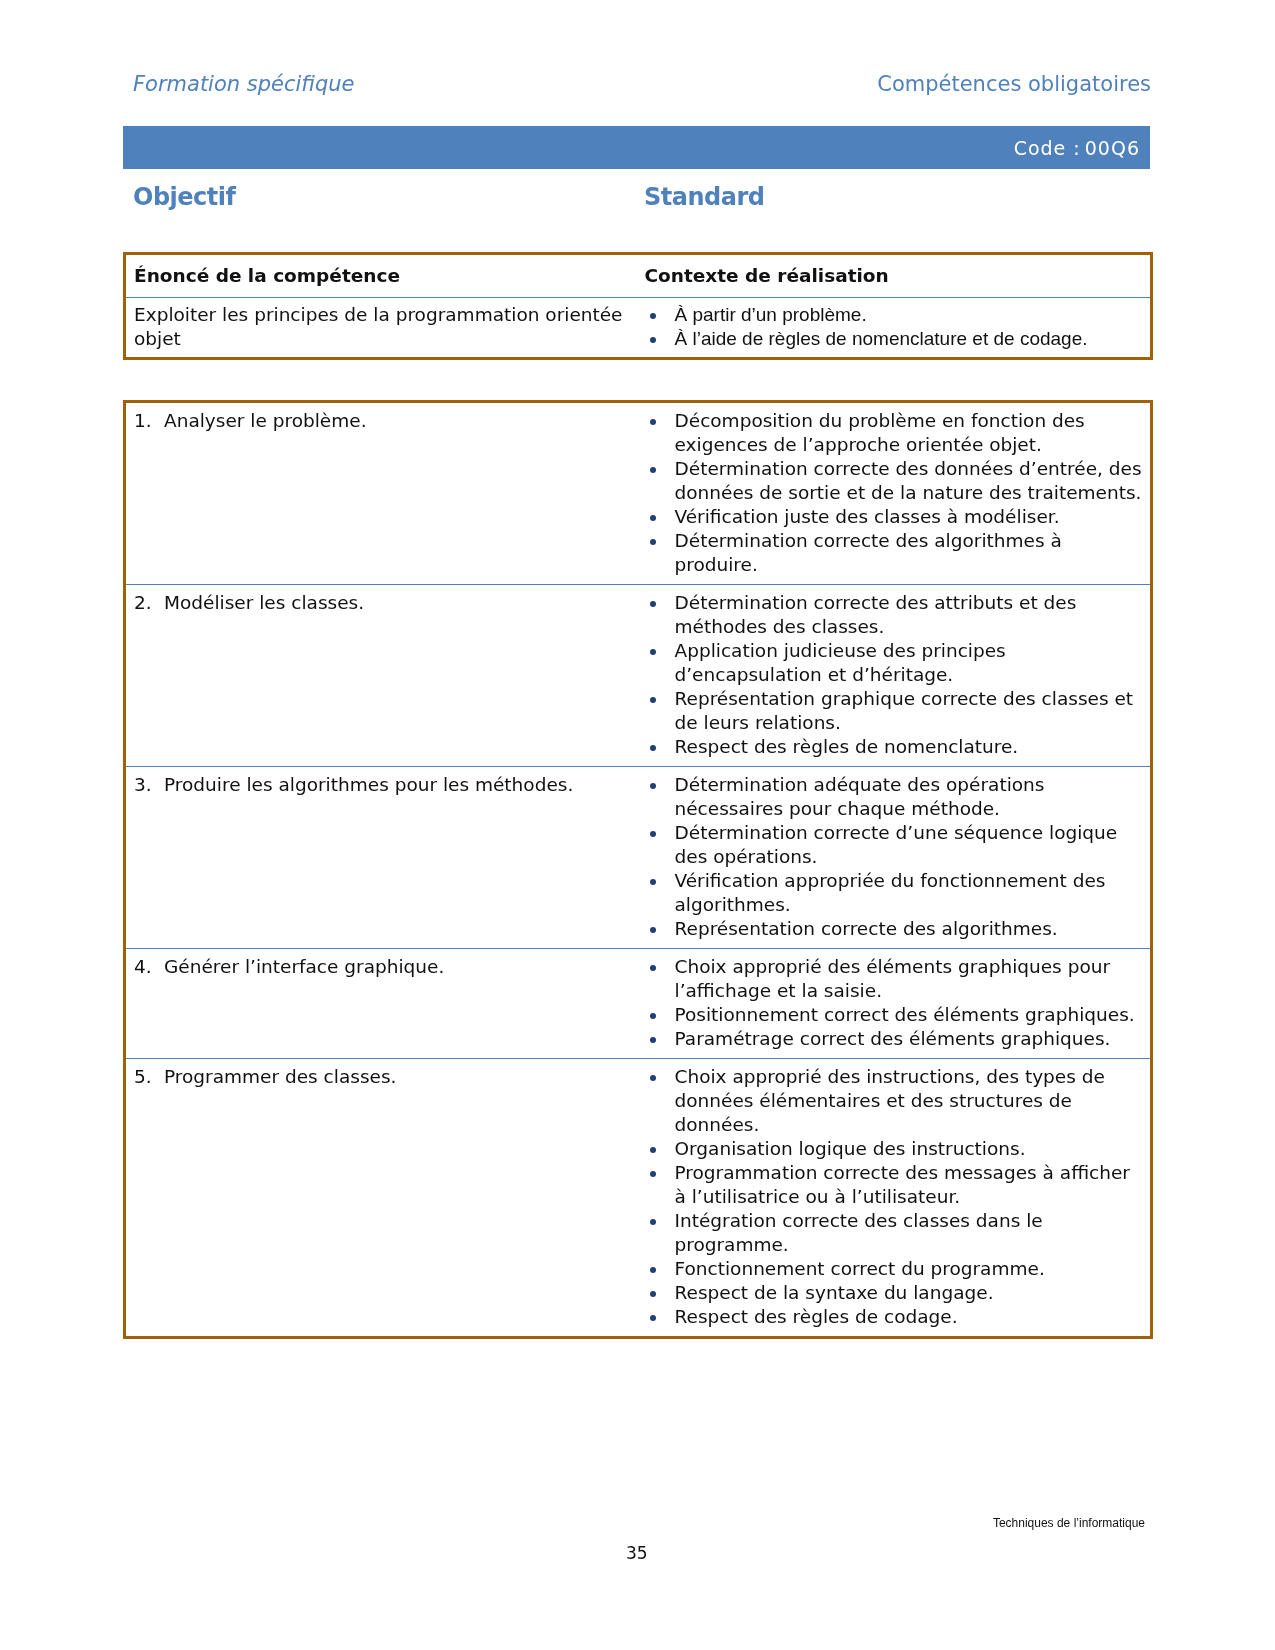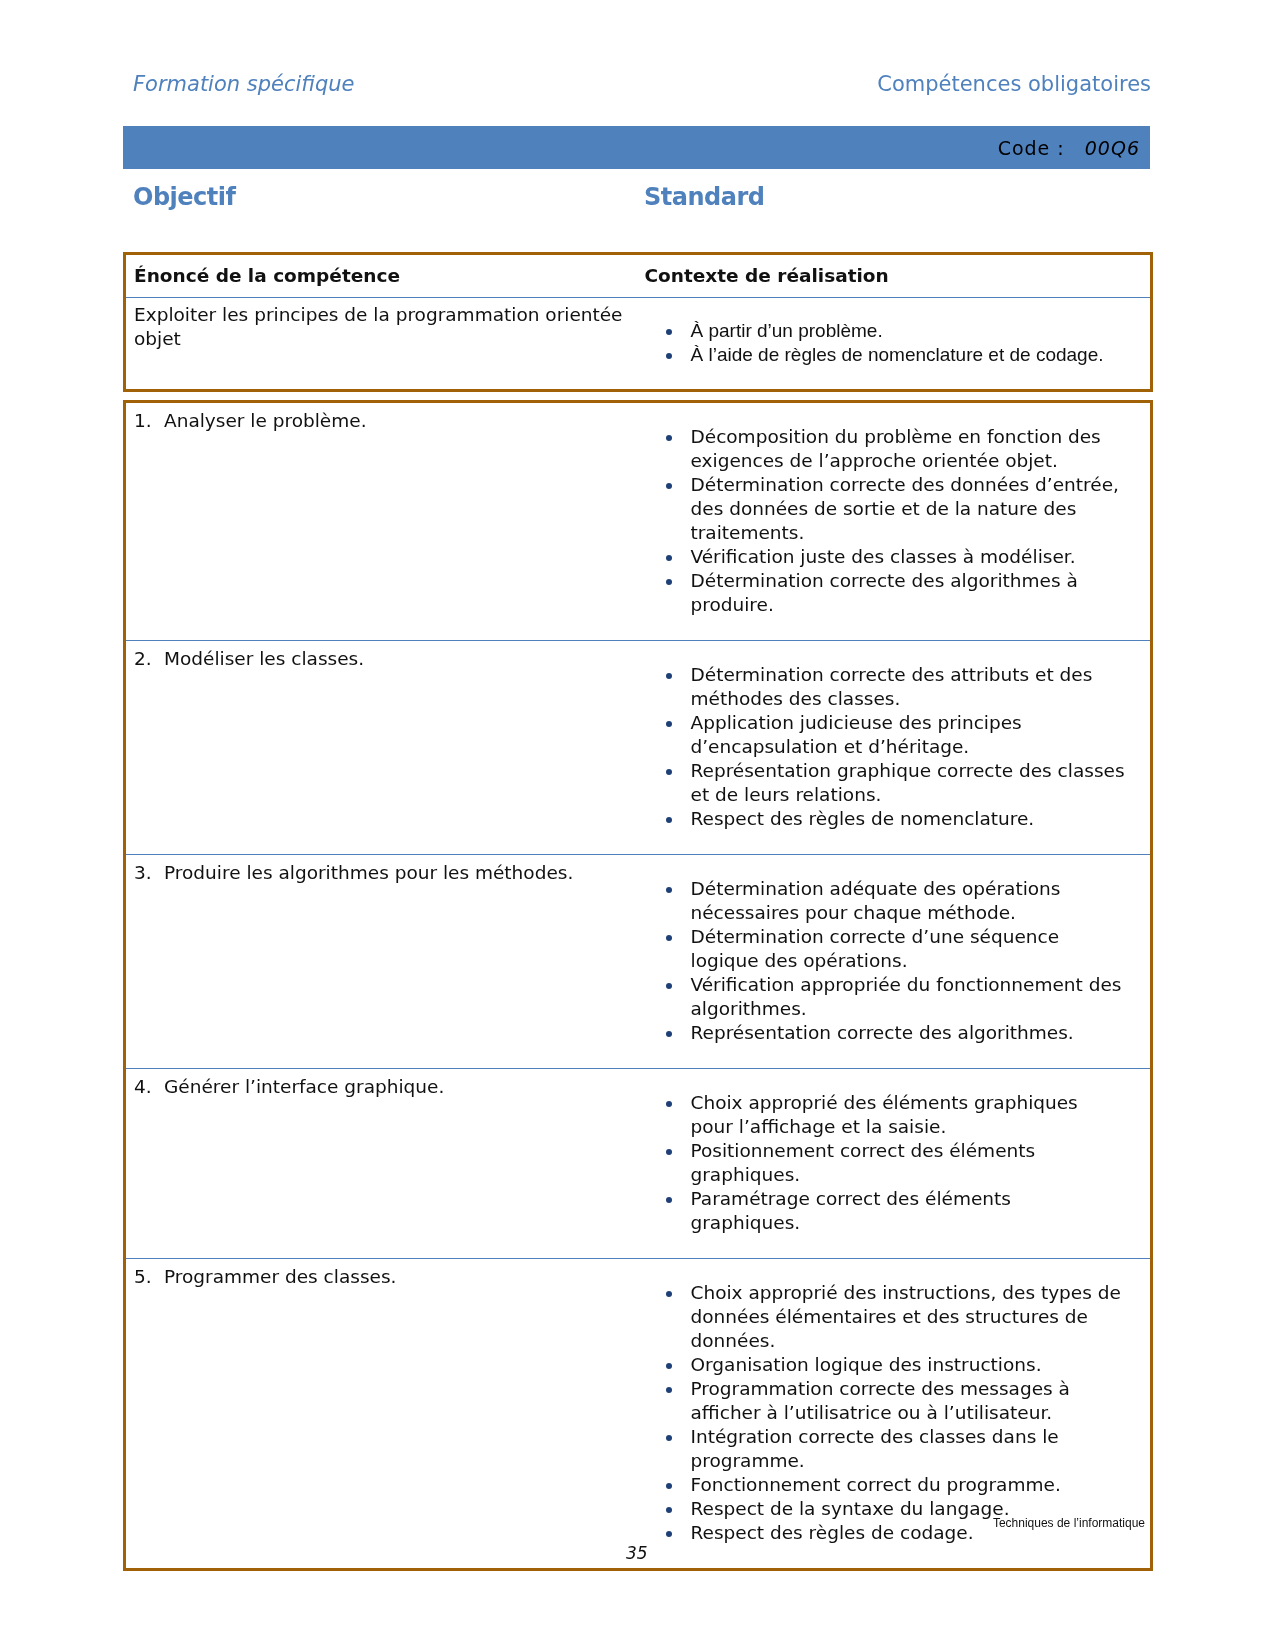--- a/index.html
+++ b/index.html
@@ -5,23 +5,23 @@
   html, body { margin: 0; padding: 0; background: #ffffff; }
   body { width: 1275px; height: 1650px; position: relative; overflow: hidden;
          font-family: "DejaVu Sans", sans-serif; color: #111; }
   .abs { position: absolute; }
 
   .hdr-left, .hdr-right { top: 72px; font-size: 21px; color: #4f81bd; font-family: "DejaVu Sans", sans-serif; }
   .hdr-left { left: 133px; font-style: italic; }
   .hdr-right { right: 124px; text-align: right; }
 
   .code-bar { left: 123px; top: 126px; width: 1027px; height: 43px; background: #4f81bd;
-              color: #000000; font-size: 19px; display: flex; align-items: center; justify-content: flex-end;
+              color: #ffffff; font-size: 19px; display: flex; align-items: center; justify-content: flex-end;
               box-sizing: border-box; padding-right: 10px; letter-spacing: 1px; }
-  .code-bar .code-value { margin-left: 20px; font-style: italic; }
+  .code-bar .code-value { margin-left: 4px; }
 
   .section-title { top: 183px; font-size: 24px; font-weight: bold; color: #4f81bd; letter-spacing: -0.5px; }
   .section-title.left { left: 133px; text-align: center; }
   .section-title.right { left: 644px; }
 
   table.comp { position: absolute; left: 123px; width: 1027px; border-collapse: collapse;
                border: 3px solid #a16207; box-sizing: border-box; table-layout: fixed; }
   table.comp td, table.comp th { text-align: left; vertical-align: top; font-size: 18.5px; line-height: 24px;
                padding: 0 8px; }
   table.comp th { font-weight: bold; padding-top: 9px; padding-bottom: 9px; font-size: 18.5px; }
@@ -30,28 +30,28 @@
   table.comp col.c2 { width: 515px; }
 
   #table-enonce { top: 252px; }
   #table-enonce td { padding-top: 5px; padding-bottom: 6px; }
   #table-elements { top: 400px; }
   #table-elements td { padding-top: 6px; padding-bottom: 7px; }
 
   .elem-label { display: flex; }
   .elem-num { width: 30px; flex: 0 0 30px; }
 
-  ul.bullets { list-style: none; margin: 16px; padding: 0; }
+  ul.bullets { list-style: none; margin: 0; padding: 0; }
   ul.bullets li { position: relative; padding-left: 30px; }
   ul.bullets li .bullet { position: absolute; left: 5px; top: 10px; width: 6px; height: 6px; border-radius: 50%;
                background: #1f3f77; }
   .ctx-list li { font-family: "Liberation Sans", sans-serif; font-size: 19px; }
 
   .footer-right { top: 1516px; right: 130px; font-family: "Liberation Sans", sans-serif; font-size: 12px; color: #111; }
-  .footer-page { top: 1543px; left: 626px; font-size: 17px; color: #111; font-style: italic; }
+  .footer-page { top: 1543px; left: 626px; font-size: 17px; color: #111; }
 </style>
 </head>
 <body>
 
 <div class="abs hdr-left">Formation spécifique</div>
 <div class="abs hdr-right">Compétences obligatoires</div>
 
 <div class="abs code-bar">
   <span>Code :</span>
   <span class="code-value">00Q6</span>

